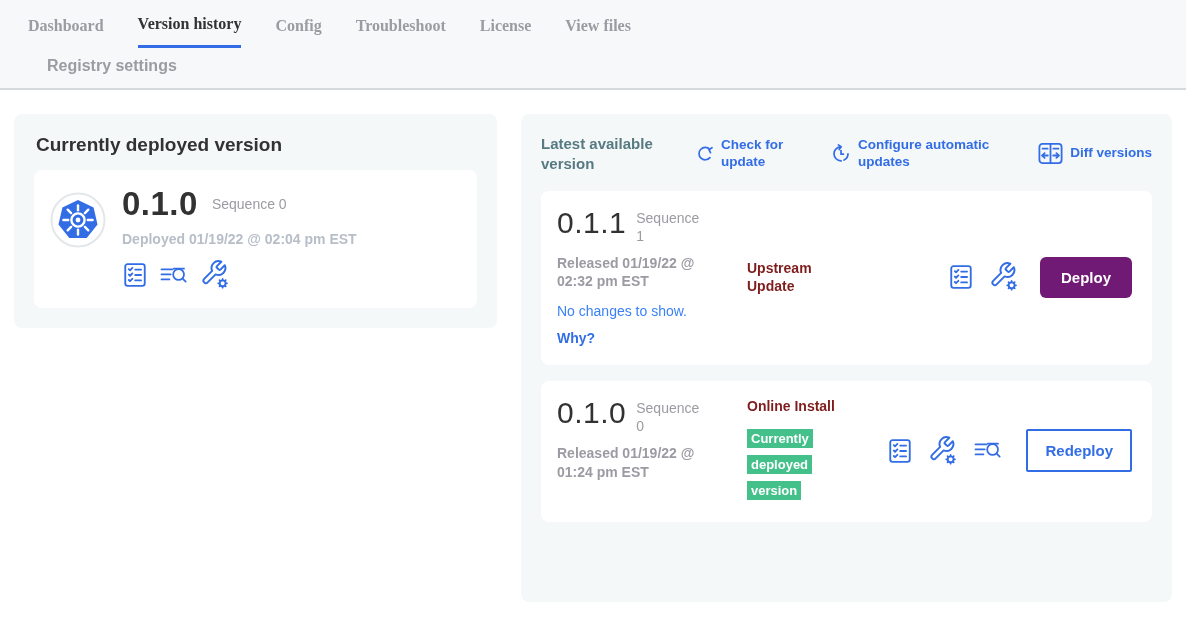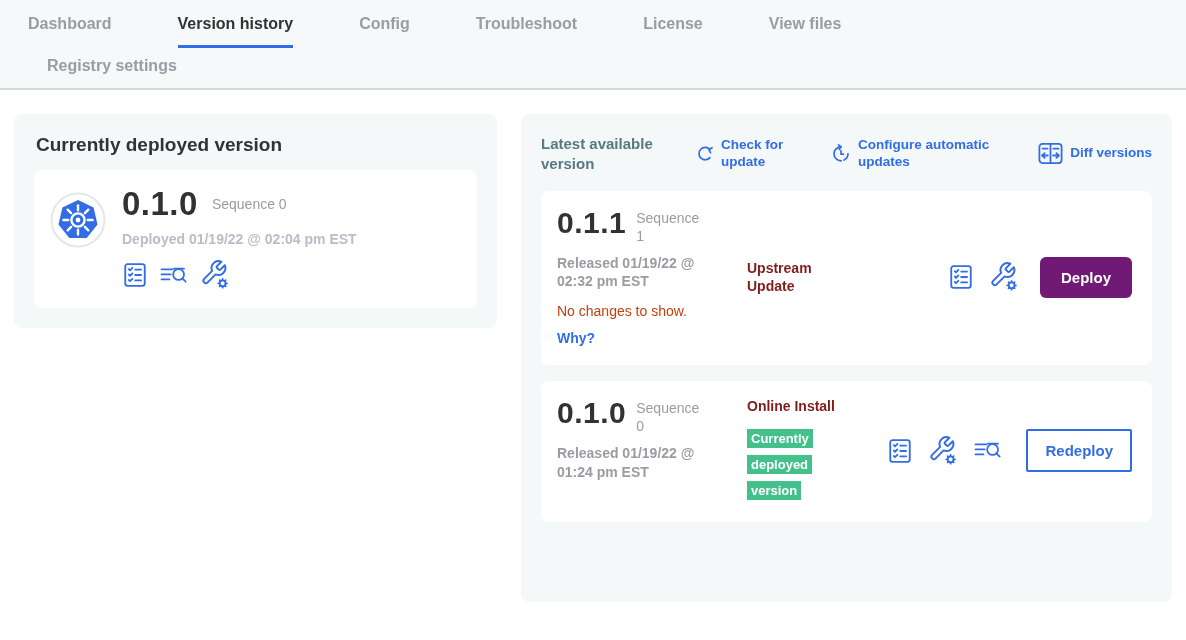--- a/index.html
+++ b/index.html
@@ -11,21 +11,21 @@
     color: #323232;
     overflow: hidden;
   }
 
   
   .nav {
     background: #f7f8f9;
     border-bottom: 2px solid #d6d9dc;
     padding: 15px 0 0 28px;
   }
-  .nav-row1 { display: flex; gap: 66px; align-items: flex-start; }
+  .nav-row1 { display: flex; gap: 34px; align-items: center; font-family: Liberation Serif, serif; }
   .nav-tab {
     font-size: 16px; font-weight: 600; color: #9b9ba3;
     padding-bottom: 12px; cursor: pointer; white-space: nowrap;
   }
   .nav-tab.active {
     color: #323232;
     border-bottom: 3px solid #326DE6;
   }
   .nav-row2 { padding: 9px 0 13px 19px; }
 
@@ -75,27 +75,27 @@
   .version-card {
     background: #fff; border-radius: 8px;
     padding: 16px 20px 18px 16px;
     margin-top: 16px;
     display: grid;
     grid-template-columns: 186px 1fr auto;
     column-gap: 4px;
   }
   .vc-left { grid-column: 1; }
   .vc-version-row { display: flex; gap: 10px; }
-  .vc-number { font-size: 30px; font-weight: 700; color: #323232; letter-spacing: .5px; line-height: 1.05; }
+  .vc-number { font-size: 30px; font-weight: 400; color: #323232; letter-spacing: .5px; line-height: 1.05; }
   .vc-seq { font-size: 14px; color: #9b9ba3; width: 68px; line-height: 1.25; padding-top: 3px; }
   .vc-released { font-size: 14px; font-weight: 700; color: #9b9ba3; line-height: 1.3; margin-top: 9px; width: 172px; }
   .vc-source-cell { align-self: center; width: 96px; }
   .vc-source { font-size: 14px; font-weight: 700; color: #7f1d1d; line-height: 1.3; }
   .vc-actions { display: flex; align-items: center; gap: 15px; align-self: center; justify-self: end; }
-  .no-changes { font-size: 14px; color: #c2410c; margin-top: 13px; }
+  .no-changes { font-size: 14px; color: #3b82f6; margin-top: 13px; }
   .why-link { font-size: 14px; font-weight: 700; color: #326DE6; margin-top: 11px; display: inline-block; cursor: pointer; }
 
   .deploy-btn {
     background: #701a75; color: #fff; border: none; border-radius: 6px;
     font-family: inherit; font-size: 15px; font-weight: 700;
     padding: 12px 21px; cursor: pointer; margin-left: 6px;
   }
   .redeploy-btn {
     background: #fff; color: #326DE6; border: 2px solid #326DE6; border-radius: 2px;
     font-family: inherit; font-size: 15px; font-weight: 700;

